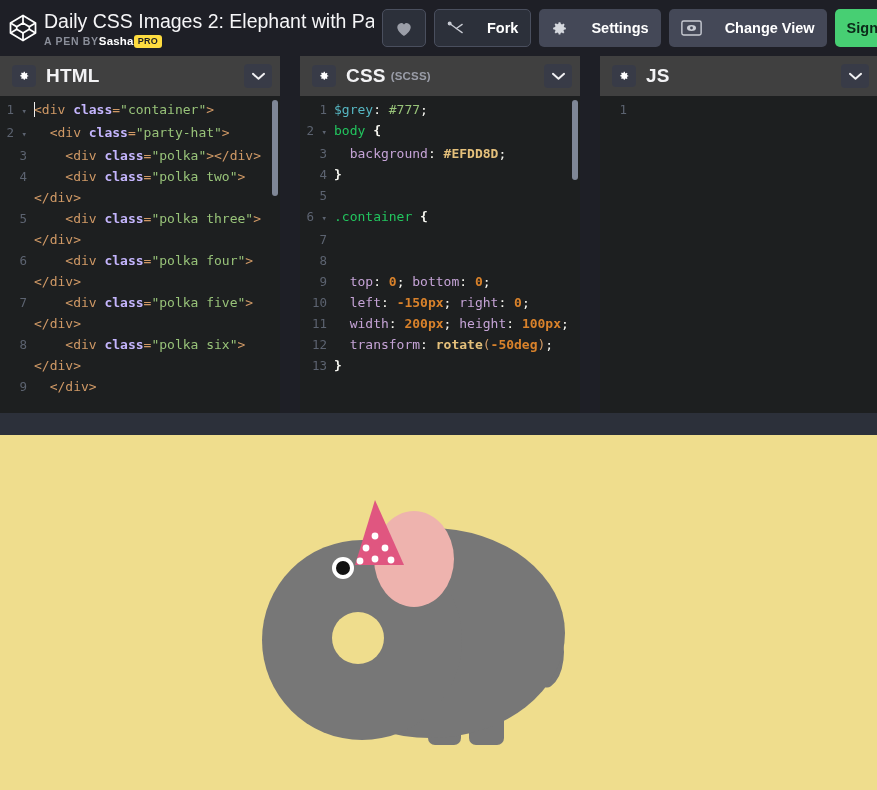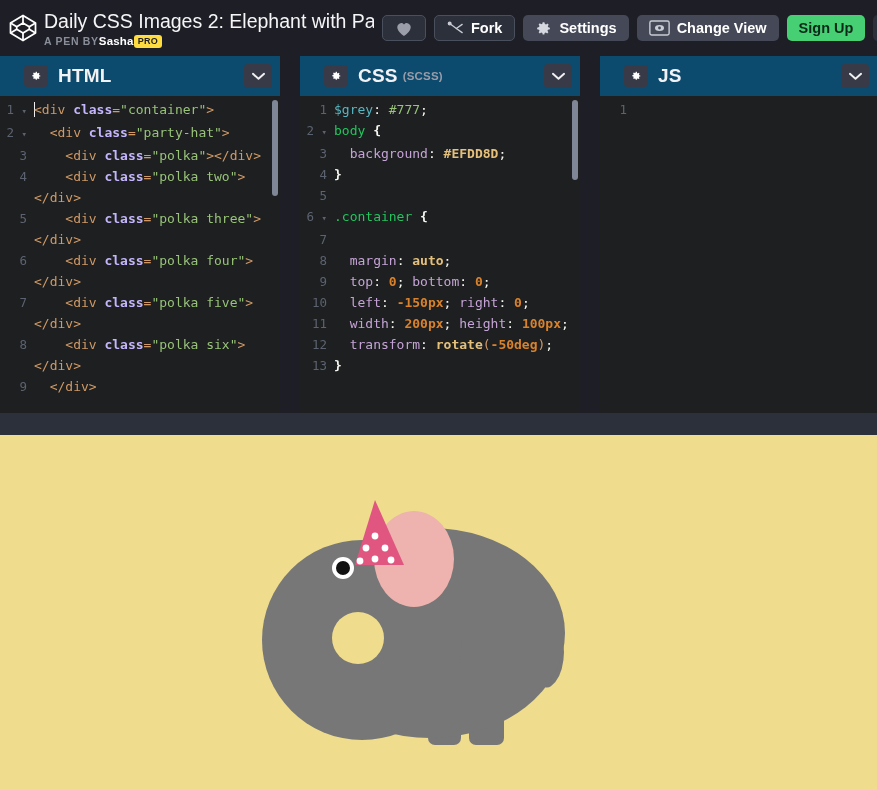--- a/index.html
+++ b/index.html
@@ -58,24 +58,24 @@
     letter-spacing: 0.3px;
     line-height: 11px;
   }
 
   .header-actions {
     display: flex; align-items: center;
     gap: 8px;
     margin-left: auto;
   }
   .btn {
-    height: 26px;
+    height: 38px;
     border-radius: 5px;
     display: flex; align-items: center; justify-content: center;
-    gap: 7px;
+    gap: 23px;
     padding: 0 12px;
     color: #fff;
     font-size: 14.5px;
     font-weight: 700;
     background: #444857;
     border: none;
     cursor: pointer;
     white-space: nowrap;
   }
   .btn-heart { width: 44px; padding: 0; background: #2C303A; border: 1px solid #4A4F5E; }
@@ -95,23 +95,23 @@
     background: #1D1F20;
     display: flex; flex-direction: column;
     overflow: hidden;
   }
   .pane.html { width: 280px; }
   .pane.css  { width: 280px; margin-left: 20px; }
   .pane.js   { width: 277px; margin-left: 20px; }
 
   .pane-head {
     height: 40px;
-    background: #0c4a6e;
+    background: #404040;
     display: flex; align-items: center;
-    padding: 0 8px 0 24px;
+    padding: 0 8px 0 12px;
     flex: 0 0 auto;
   }
   .gear-btn {
     width: 24px; height: 22px;
     background: #383B47;
     border-radius: 4px;
     display: flex; align-items: center; justify-content: center;
     cursor: pointer;
   }
   .pane-title {
@@ -411,21 +411,20 @@
         <span class="gutter">6 <span class="fold">▾</span></span>
         <span class="code-text"><span class="t-sel">.container</span> <span class="t-brace">{</span></span>
       </div>
 
       <div class="code-line">
         <span class="gutter">7</span>
       </div>
 
       <div class="code-line">
         <span class="gutter">8</span>
-        <span class="code-text">  <span class="t-prop">margin</span><span class="t-white">:</span> <span class="t-val">auto</span><span class="t-white">;</span></span>
       </div>
 
       <div class="code-line">
         <span class="gutter">9</span>
         <span class="code-text">  <span class="t-prop">top</span><span class="t-white">:</span> <span class="t-num">0</span><span class="t-white">;</span> <span class="t-prop">bottom</span><span class="t-white">:</span> <span class="t-num">0</span><span class="t-white">;</span></span>
       </div>
 
       <div class="code-line">
         <span class="gutter">10</span>
         <span class="code-text">  <span class="t-prop">left</span><span class="t-white">:</span> <span class="t-num">-150px</span><span class="t-white">;</span> <span class="t-prop">right</span><span class="t-white">:</span> <span class="t-num">0</span><span class="t-white">;</span></span>

